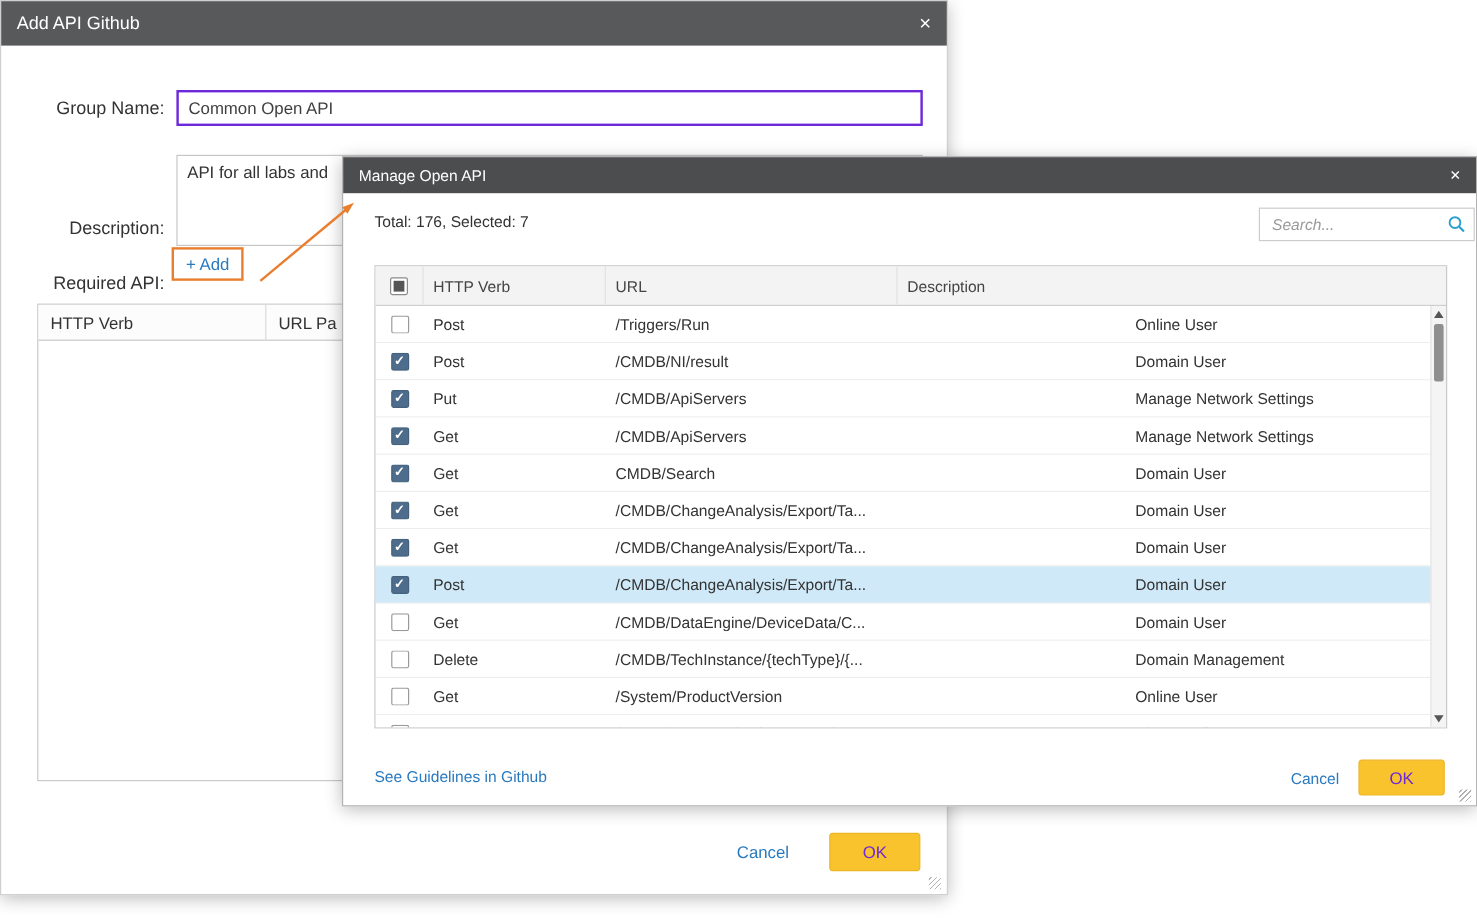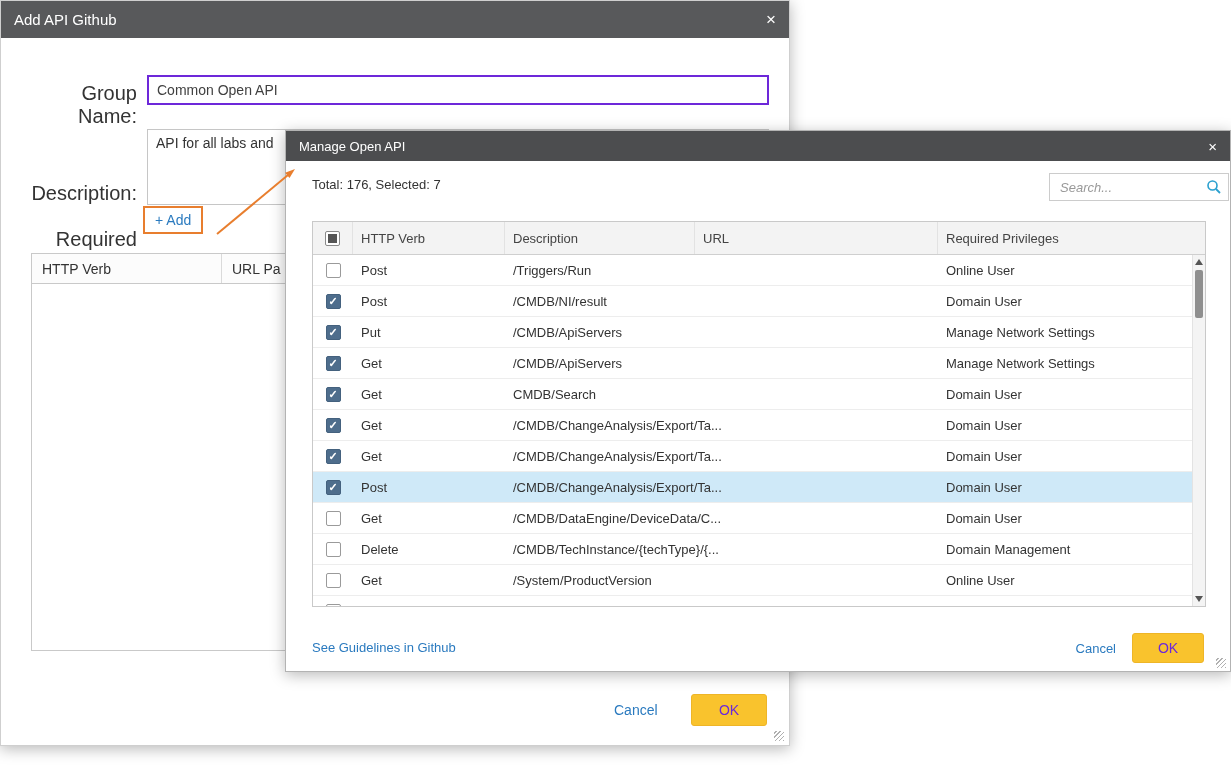--- a/index.html
+++ b/index.html
@@ -13,21 +13,21 @@
   .dlg-front { left:285px; top:130px; width:946px; height:542px; border:1px solid #b3b3b3; z-index:10; }
   .titlebar {
     display:flex; align-items:center; justify-content:space-between;
     background:#58595b; color:#fff; padding:0 13px;
   }
   .dlg-back .titlebar { height:37px; font-size:15px; }
   .dlg-front .titlebar { height:30px; font-size:13px; background:#4c4d4f; }
   .close { font-size:17px; line-height:1; cursor:pointer; }
   .dlg-front .close { font-size:15px; }
 
-  .field-label { position:absolute; width:108px; text-align:right; font-size:20px; color:#333; }
+  .field-label { position:absolute; width:108px; text-align:right; font-size:15px; color:#333; }
   .text-input {
     position:absolute; border:2px solid #6d28d9; background:#fff;
     font:14px "Liberation Sans", sans-serif; color:#404040; padding:0 8px; outline:none;
   }
   .textarea {
     position:absolute; border:1px solid #c6c6c6; background:#fff; resize:none;
     font:14px "Liberation Sans", sans-serif; color:#333; padding:5px 8px; outline:none;
   }
   #groupNameInput { left:146px; top:74px; width:622px; height:30px; }
   #descInput      { left:146px; top:128px; width:622px; height:76px; }
@@ -177,23 +177,22 @@
       <line x1="10" y1="10" x2="14" y2="14" stroke="#2aa0cf" stroke-width="1.8"></line>
     </svg>
   </div>
 
   <div class="api-table">
     <div class="thead">
       <div class="cell c-cb">
         <span class="checkbox indeterminate"></span>
       </div>
       <div class="cell c-verb">HTTP Verb</div>
+      <div class="cell c-url">URL</div>
       <div class="cell c-desc">Description</div>
-      <div class="cell c-url">URL</div>
-      <div class="cell c-priv">Required Privileges</div>
     </div>
     <div class="tbody">
         <div class="trow">
     <div class="cell c-cb">
             <span class="checkbox unchecked"></span>
           </div>
     <div class="cell c-verb">Post</div>
     <div class="cell c-url">/Triggers/Run</div>
     <div class="cell c-desc"></div>
     <div class="cell c-priv">Online User</div>

